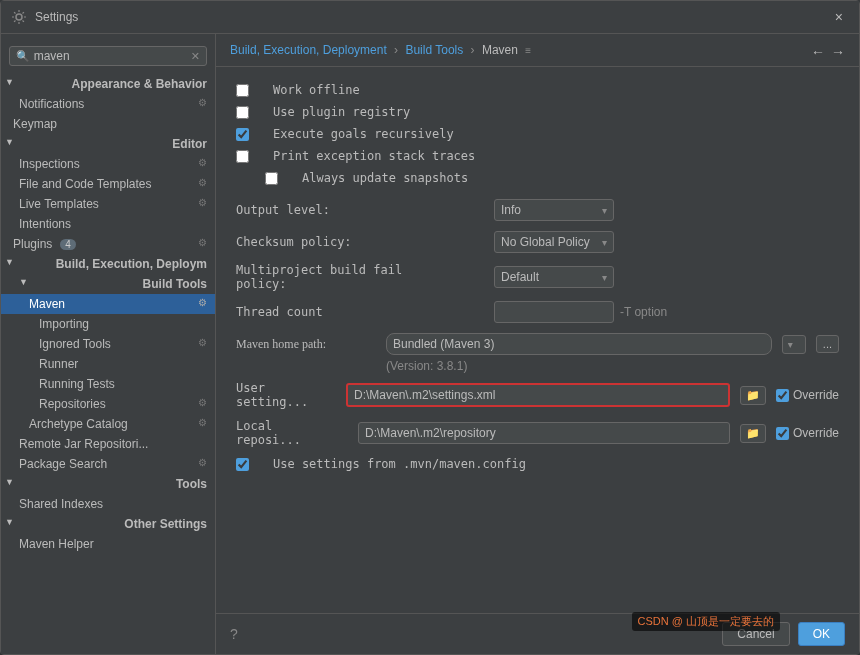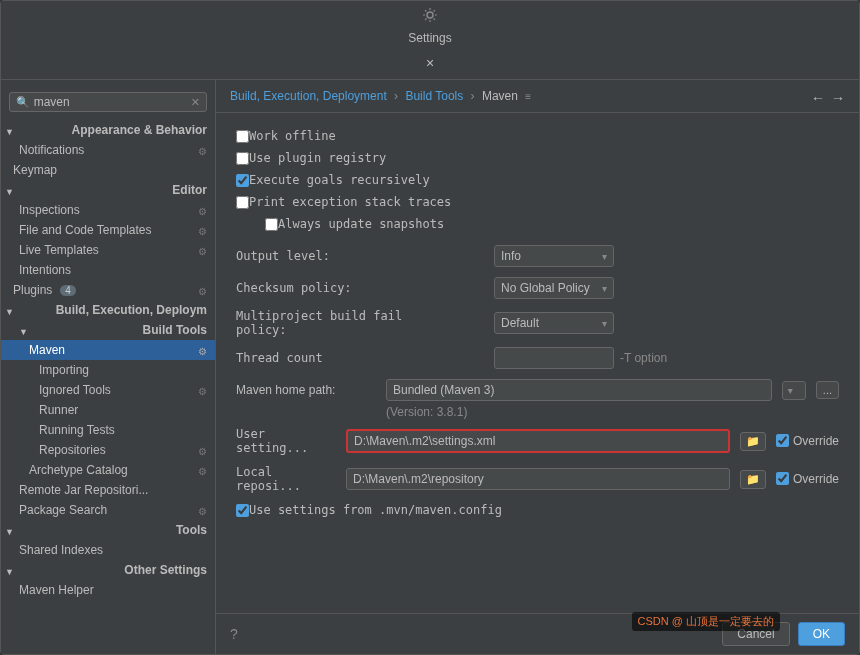--- a/index.html
+++ b/index.html
@@ -17,21 +17,20 @@
     }
 
     .title-bar {
       background: #3c3f41;
       padding: 6px 10px;
       display: flex;
       align-items: center;
       gap: 8px;
       border-bottom: 1px solid #555;
       flex-shrink: 0;
-      flex-direction: column;
     }
     .title-bar-icon { width: 16px; height: 16px; }
     .title-bar-text { color: #bbb; font-size: 12px; flex: 1; }
     .title-bar-close {
       color: #bbb; cursor: pointer; font-size: 14px; padding: 2px 6px;
     }
 
     .main-content {
       display: flex;
       flex: 1;
@@ -74,21 +73,21 @@
 
     .sidebar-item {
       padding: 3px 8px 3px 12px;
       color: #bbb;
       cursor: pointer;
       white-space: nowrap;
       overflow: hidden;
       text-overflow: ellipsis;
       font-size: 12px;
       display: flex;
-      align-items: flex-end;
+      align-items: flex-start;
       justify-content: space-between;
     }
     .sidebar-item.selected { background: #2d6099; color: white; }
     .sidebar-item.section-header { font-weight: bold; color: #bbb; padding-left: 4px; }
     .sidebar-item.section-header.expanded::before { content: '▼'; margin-right: 4px; font-size: 9px; }
     .sidebar-item.sub1 { padding-left: 18px; }
     .sidebar-item.sub2 { padding-left: 28px; }
     .sidebar-item.sub3 { padding-left: 38px; }
     .sidebar-badge {
       background: #5e6c77;
@@ -127,21 +126,21 @@
     .settings-content {
       flex: 1;
       padding: 16px 20px;
       overflow-y: auto;
       color: #bbb;
     }
 
     .checkbox-row {
       display: flex;
       align-items: center;
-      gap: 0;
+      gap: 24px;
       margin-bottom: 8px;
     }
     .checkbox-row input[type="checkbox"] { accent-color: #4e9fdd; width: 13px; height: 13px; cursor: pointer; }
     .checkbox-label { color: #bbb; font-size: 12px; font-family: monospace; }
 
     .form-row {
       display: flex;
       align-items: center;
       margin-bottom: 10px;
       gap: 6px;
@@ -204,36 +203,36 @@
     }
     .folder-icon-btn {
       background: #45494a;
       border: 1px solid #666;
       border-radius: 3px;
       color: #bbb;
       font-size: 11px;
       padding: 2px 5px;
       cursor: pointer;
     }
-    .override-wrap { display: flex; gap: 4px; }
+    .override-wrap { display: flex; align-items: center; gap: 4px; }
     .override-cb { accent-color: #4e9fdd; width: 13px; height: 13px; cursor: pointer; }
     .override-label { color: #bbb; font-size: 12px; }
 
     .maven-path-row {
       display: flex;
       align-items: center;
       margin-bottom: 4px;
       gap: 10px;
     }
-    .maven-path-label { color: #bbb; font-size: 12px; width: 140px; flex-shrink: 0; font-family: Liberation Sans, sans-serif; }
+    .maven-path-label { color: #bbb; font-size: 12px; width: 140px; flex-shrink: 0; font-family: Liberation Serif, serif; }
     .maven-path-input {
       flex: 1;
       background: #45494a;
       border: 1px solid #666;
-      border-radius: 3px;
+      border-radius: 8px;
       color: #bbb;
       font-size: 12px;
       padding: 3px 6px;
     }
     .maven-path-btn {
       background: #45494a;
       border: 1px solid #666;
       border-radius: 3px;
       color: #bbb;
       font-size: 11px;
@@ -490,21 +489,21 @@
           <button class="folder-icon-btn">📁</button>
           <div class="override-wrap">
             <input type="checkbox" class="override-cb" checked="" id="cb-user-override" style="">
             <label for="cb-user-override" class="override-label">Override</label>
           </div>
         </div>
 
         <div class="path-row">
           <span class="path-label">Local reposi...</span>
           <div class="path-input-wrap">
-            <input type="text" class="path-input" value="D:\Maven\.m2\repository" style="flex: 1 1 0%;">
+            <input type="text" class="path-input" value="D:\Maven\.m2\repository" style="flex: 1 1 0%; margin-left: 12px;">
           </div>
           <button class="folder-icon-btn">📁</button>
           <div class="override-wrap">
             <input type="checkbox" class="override-cb" checked="" id="cb-local-override" style="">
             <label for="cb-local-override" class="override-label">Override</label>
           </div>
         </div>
 
         <div class="checkbox-row">
           <input type="checkbox" id="cb-use-settings" checked="" style="">

